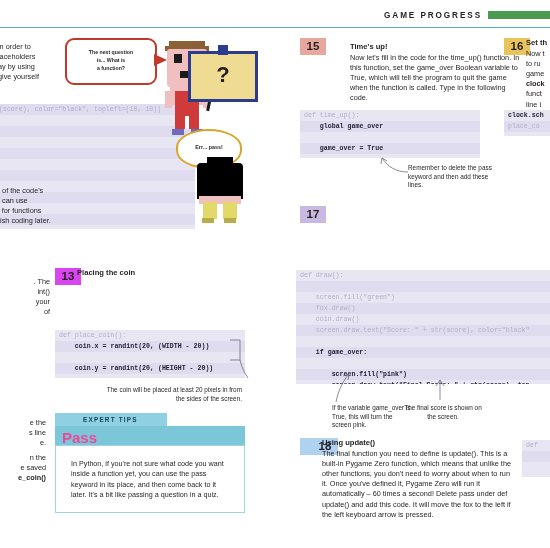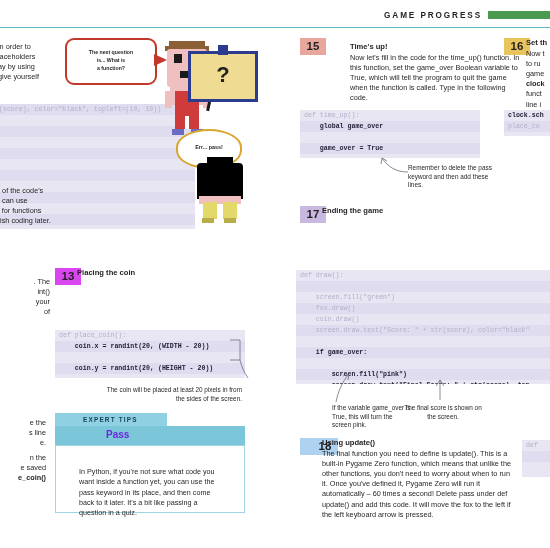--- a/index.html
+++ b/index.html
@@ -74,27 +74,27 @@
     position:absolute;left:28px;top:3px;
     font-size:6.4px;font-weight:bold;letter-spacing:1.2px;color:#17445b;
   }
   .tips-dots{position:absolute;left:6px;top:5px;}
   .tips-dots i{display:inline-block;width:2.4px;height:2.4px;border-radius:50%;background:#f0a0c0;margin-right:3px;}
   .tips-head{
     position:absolute;left:0;top:13px;width:190px;height:19px;
     background:#7cc6da;
   }
   .tips-head-text{
-    position:absolute;left:7px;top:16px;font-size:10px;font-weight:bold;color:#6d28d9;margin-left:44px;
+    position:absolute;left:7px;top:16px;font-size:15px;font-weight:bold;color:#ec4899;
   }
   .tips-body{
     position:absolute;left:0;top:32px;width:190px;height:68px;
     background:#ffffff;border:1px solid #9fd4e3;box-sizing:border-box;
   }
-  .tips-body p{margin:12px;padding:9px 11px 0 11px;font-size:7.2px;line-height:10.3px;}
+  .tips-body p{margin:4px;padding:9px 11px 0 11px;font-size:7.2px;line-height:10.3px;}
 
   
   .illus{position:absolute;left:60px;top:33px;width:240px;height:180px;}
 
   .bubble-red{
     position:absolute;left:5px;top:5px;width:88px;height:43px;
     border:2.6px solid #c0392b;border-radius:9px;background:#fff;
   }
   .bubble-red .tail{
     position:absolute;right:-12px;top:14px;width:0;height:0;
@@ -329,21 +329,20 @@
     </div>
   </div>
   <div class="code" style="left:504px;top:110px;width:60px;height:26px;">
     <span class="ln on">clock.sch</span>
     <span class="ln alt dim">place_co</span>
   </div>
 
   <div class="step" style="left:300px;top:206px;width:250px;">
     <div class="step-num badge-purple">17</div>
     <div class="step-body body-text" style="left:22px;top:0;width:222px;position:absolute;">
-      <div class="step-title">Ending the game</div>
     </div>
   </div>
   <div class="code" style="left:296px;top:270px;width:256px;height:114px;">
     <span class="ln dim">def draw():</span>
     <span class="ln alt dim"> </span>
     <span class="ln dim">    screen.fill("green")</span>
     <span class="ln alt dim">    fox.draw()</span>
     <span class="ln dim">    coin.draw()</span>
     <span class="ln alt dim">    screen.draw.text("Score: " + str(score), color="black"</span>
     <span class="ln dim"> </span>

